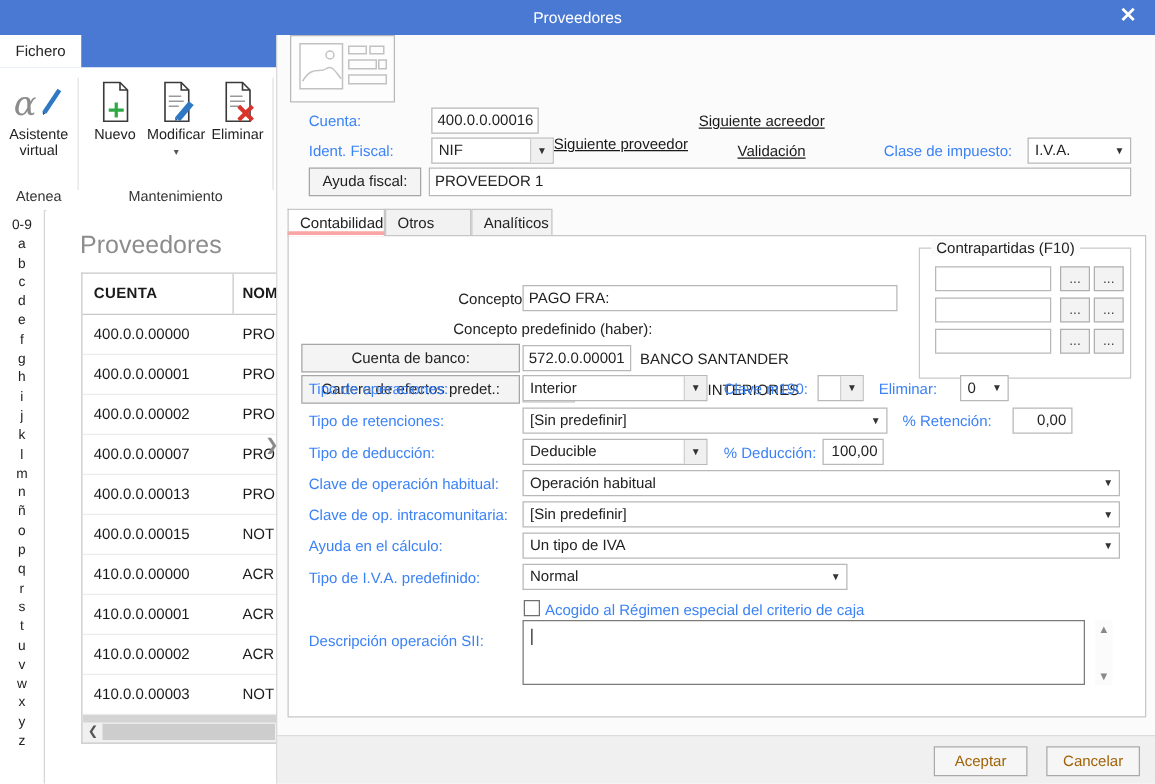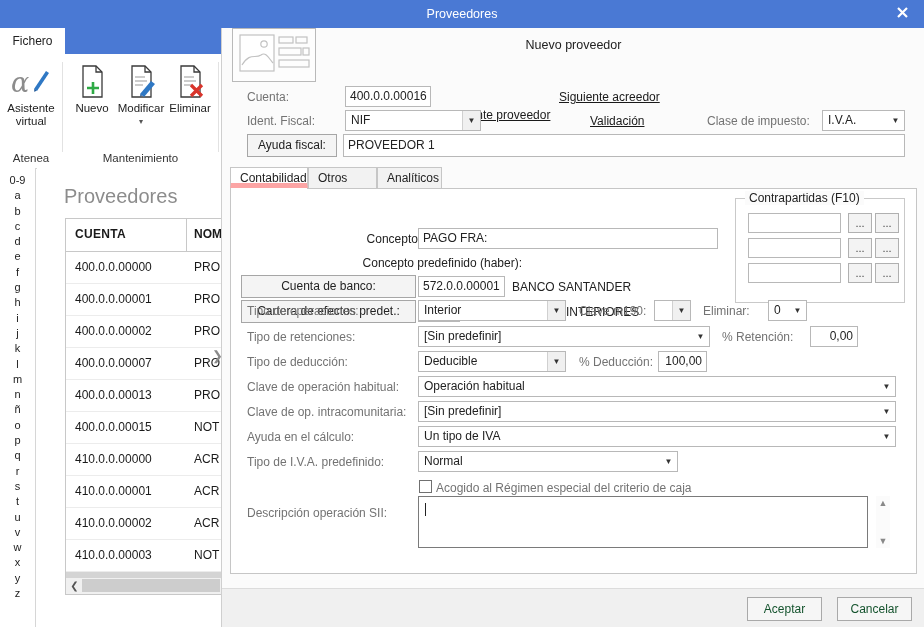--- a/index.html
+++ b/index.html
@@ -108,21 +108,21 @@
 
   .dlg-icon {
     position:absolute; left:10px; top:0px; width:82px; height:52px;
     border:1px solid #b9b9b9; background:#fdfdfd;
   }
   .dlg-head-title {
     position:absolute; left:0px; top:10px; width:703px; text-align:center;
     font-size:12.5px; color:#222;
   }
 
-  .lbl { position:absolute; font-size:12px; color:#737373; }
+  .lbl { position:absolute; font-size:12px; color:#3b82f6; }
   .lbl-r { position:absolute; font-size:12px; color:#222; text-align:right; }
 
   .inp {
     position:absolute; box-sizing:border-box;
     border:1px solid #b8b8b8; background:#ffffff;
     font-family:"Liberation Sans", sans-serif; font-size:12px; color:#222;
     padding:0 4px; height:21px; line-height:19px;
   }
   .inp.num { text-align:right; }
 
@@ -163,41 +163,41 @@
     border:1px solid #b0b0b0; background:#f3f3f3;
     text-align:center; line-height:18px; font-size:11px; color:#444; cursor:pointer;
   }
 
   .tabs { position:absolute; left:8px; top:139px; width:687px; height:22px; }
   .tabitem {
     position:absolute; box-sizing:border-box; height:22px; line-height:20px;
     padding:0 9px; font-size:12px; color:#222; border:1px solid #c6c6c6;
     background:#f2f2f2; cursor:pointer;
   }
-  .tabitem.active { background:#ffffff; border-bottom:6px solid #fca5a5; }
+  .tabitem.active { background:#ffffff; border-bottom:4px solid #fca5a5; }
   .tabpanel {
     position:absolute; left:8px; top:160px; width:687px; height:386px;
     border:1px solid #c6c6c6; background:#ffffff; box-sizing:border-box;
   }
   .tab-covermask { position:absolute; top:160px; height:1px; background:#ffffff; }
 
   .chk { position:absolute; width:13px; height:13px; box-sizing:border-box; border:1px solid #707070; background:#fff; cursor:pointer; }
 
   .textarea {
     position:absolute; box-sizing:border-box; border:1px solid #7a7a7a;
     background:#ffffff;
   }
   .ta-caret { position:absolute; left:6px; top:6px; width:1px; height:13px; background:#222; }
   .ta-scroll { position:absolute; width:14px; box-sizing:border-box; background:#fbfbfb; }
   .ta-scroll .up, .ta-scroll .dn { position:absolute; left:0; width:14px; height:14px; text-align:center; line-height:14px; font-size:9px; color:#888; cursor:pointer;}
   .ta-scroll .up { top:0; } .ta-scroll .dn { bottom:0; }
 
   .dlgbtn {
     position:absolute; box-sizing:border-box; width:75px; height:24px;
-    line-height:22px; text-align:center; font-size:12px; color:#14532d;
+    line-height:22px; text-align:center; font-size:12px; color:#a16207;
     border:1px solid #a9a9a9; background:#f6f6f6; cursor:pointer;
   }
 </style>
 </head>
 <body>
 
 <div id="root">
 
   <div class="titlebar">
     <div class="title">Proveedores</div>
@@ -365,42 +365,41 @@
         <div class="thumb"></div>
       </div>
     </div>
 
     <div class="splitter-arrow">❯</div>
   </div>
 
   <div class="dialog">
     <div class="dlg-body">
 
-      <div class="dlg-head-title">Nuevo proveedor</div>
 
       <div class="dlg-icon">
         <svg width="80" height="50" viewBox="0 0 80 50">
           <rect x="7" y="6" width="34" height="36" fill="#ffffff" stroke="#c2c2c2" stroke-width="1.2"></rect>
           <circle cx="31" cy="15" r="3.2" fill="none" stroke="#c2c2c2" stroke-width="1.2"></circle>
           <path d="M9 36 C17 23, 22 30, 28 26 C33 22, 37 31, 40 34" fill="none" stroke="#c2c2c2" stroke-width="1.2"></path>
           <rect x="46" y="8" width="14" height="6" fill="none" stroke="#c2c2c2" stroke-width="1.2"></rect>
           <rect x="63" y="8" width="11" height="6" fill="none" stroke="#c2c2c2" stroke-width="1.2"></rect>
           <rect x="46" y="19" width="22" height="7" fill="none" stroke="#c2c2c2" stroke-width="1.2"></rect>
           <rect x="70" y="19" width="6" height="7" fill="none" stroke="#c2c2c2" stroke-width="1.2"></rect>
           <rect x="46" y="31" width="30" height="7" fill="none" stroke="#c2c2c2" stroke-width="1.2"></rect>
         </svg>
       </div>
 
       <div class="lbl" style="left:25px; top:62px;">Cuenta:</div>
       <div class="inp" style="left:123px; top:58px; width:86px;">400.0.0.00016</div>
       <div class="lnk" style="left:221px; top:62px;margin-top:18px;">Siguiente proveedor</div>
       <div class="lnk" style="left:337px; top:62px;">Siguiente acreedor</div>
 
       <div class="lbl" style="left:25px; top:86px;">Ident. Fiscal:</div>
-      <div class="ddl" style="left:123px; top:82px; width:136px;">
+      <div class="ddl" style="left:123px; top:82px; width:98px;">
         <span class="txt">NIF</span>
         <span class="arw">▼</span>
       </div>
       <div class="lnk" style="left:368px; top:86px;">Validación</div>
 
       <div class="lbl" style="left:485px; top:86px;">Clase de impuesto:</div>
       <div class="ddl" style="left:600px; top:82px; width:83px;">
         <span class="txt">I.V.A.</span>
         <span class="arw" style="background:transparent;border-left:none;">▼</span>
       </div>

